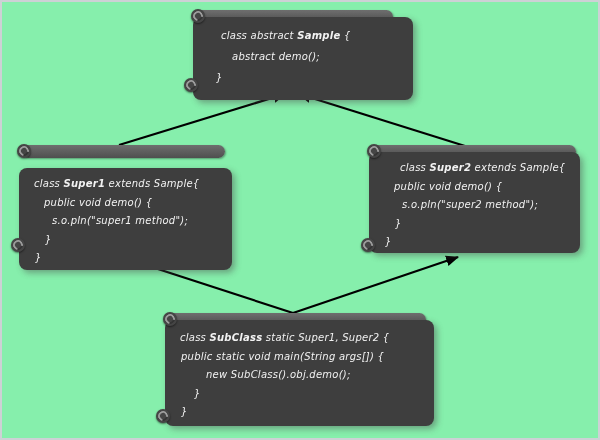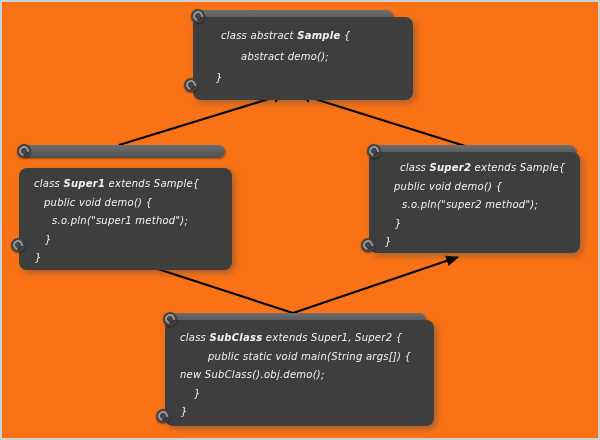--- a/index.html
+++ b/index.html
@@ -6,21 +6,21 @@
   body{
     width:600px;height:440px;
     background:#ffffff;
     font-family:"DejaVu Sans","Liberation Sans",sans-serif;
     overflow:hidden;
   }
   .page{
     position:relative;
     width:596px;height:436px;
     border:2px solid #cdd1d5;
-    background:#f97316;
+    background:#86efac;
   }
   .arrows{
     position:absolute;left:0;top:0;width:596px;height:436px;
     pointer-events:none;
   }
   .scroll-box{position:absolute;}
   .roll-bar{
     position:absolute;
     height:13px;
     background:linear-gradient(#6e6e6e,#4f4f4f);
@@ -100,21 +100,21 @@
     <line x1="291" y1="311" x2="456" y2="255" stroke="#000000" stroke-width="2.2" marker-end="url(#ah)"></line>
   </svg>
 
   <div class="scroll-box box-sample" style="left:191px;top:8px;width:200px;height:90px;">
     <div class="roll-bar"></div>
     <div class="curl curl-top"></div>
     <div class="box-body">
       <div class="code-line" style="margin-left:0px;">
         <span>class abstract </span><span class="b">Sample</span><span> {</span>
       </div>
-      <div class="code-line" style="margin-left:20px;">
+      <div class="code-line" style="margin-left:11px;">
         <span>abstract demo();</span>
       </div>
       <div class="code-line" style="margin-left:-5px;">
         <span>}</span>
       </div>
     </div>
     <div class="curl curl-bottom"></div>
   </div>
 
   <div class="scroll-box box-super1" style="left:17px;top:143px;width:206px;height:110px;">
@@ -161,26 +161,26 @@
       </div>
     </div>
     <div class="curl curl-bottom"></div>
   </div>
 
   <div class="scroll-box box-subclass" style="left:163px;top:311px;width:261px;height:112px;">
     <div class="roll-bar"></div>
     <div class="curl curl-top"></div>
     <div class="box-body">
       <div class="code-line" style="margin-left:0px;">
-        <span>class </span><span class="b">SubClass</span><span> extends Super1, Super2 {</span>
+        <span>class </span><span class="b">SubClass</span><span> static Super1, Super2 {</span>
       </div>
-      <div class="code-line" style="margin-left:28px;">
+      <div class="code-line" style="margin-left:1px;">
         <span>public static void main(String args[]) {</span>
       </div>
-      <div class="code-line" style="">
+      <div class="code-line" style="margin-left:26px;">
         <span>new SubClass().obj.demo();</span>
       </div>
       <div class="code-line" style="margin-left:14px;">
         <span>}</span>
       </div>
       <div class="code-line" style="margin-left:1px;">
         <span>}</span>
       </div>
     </div>
     <div class="curl curl-bottom"></div>

